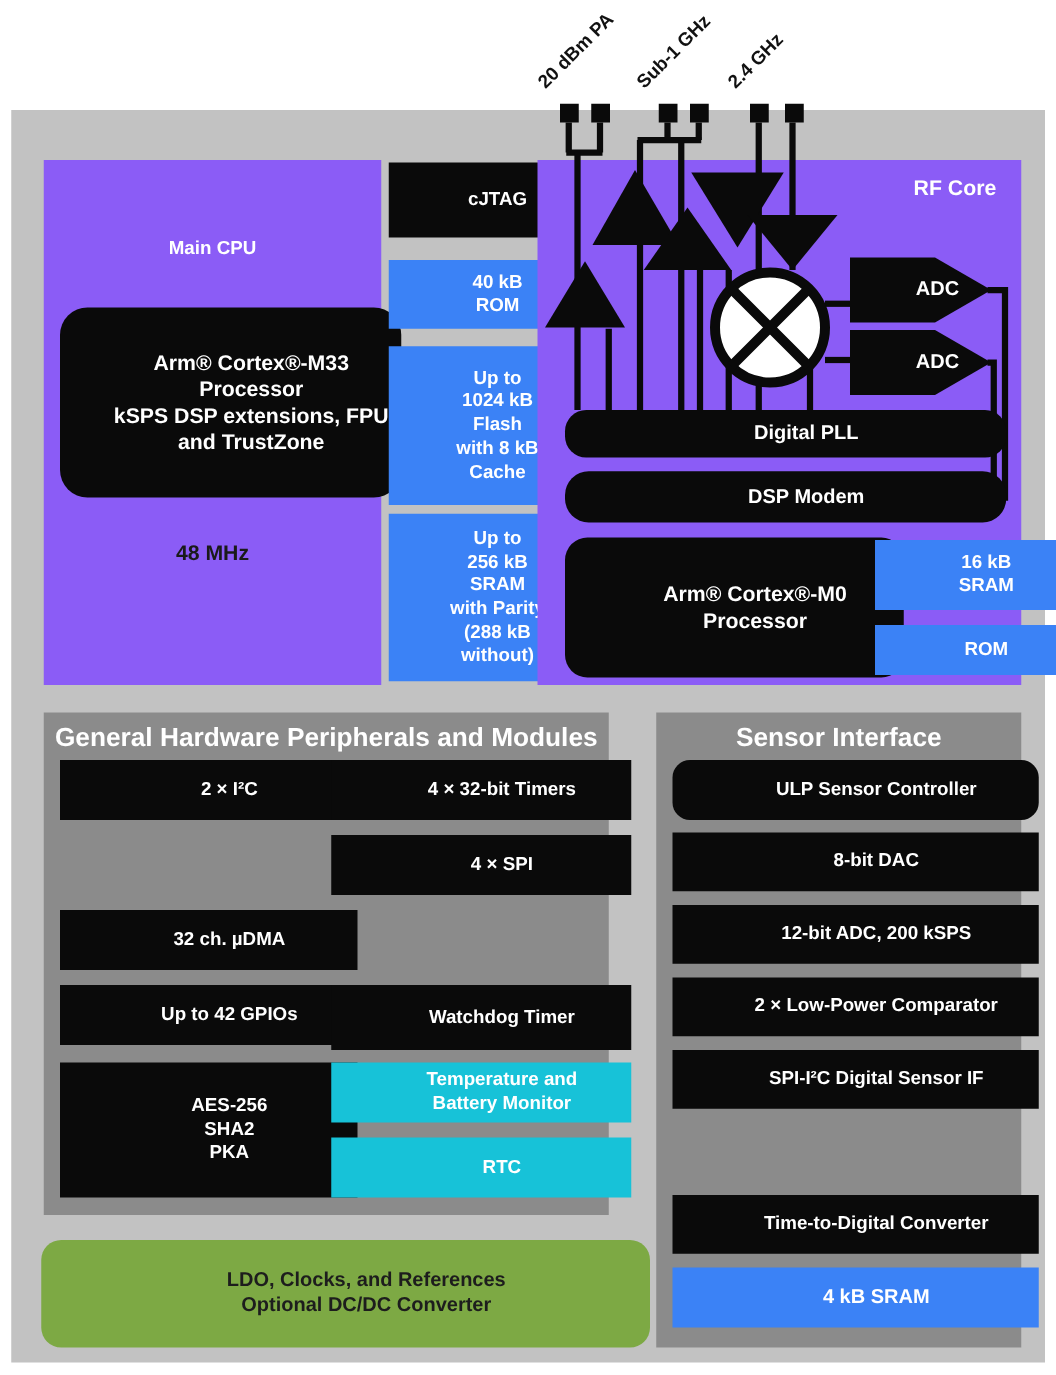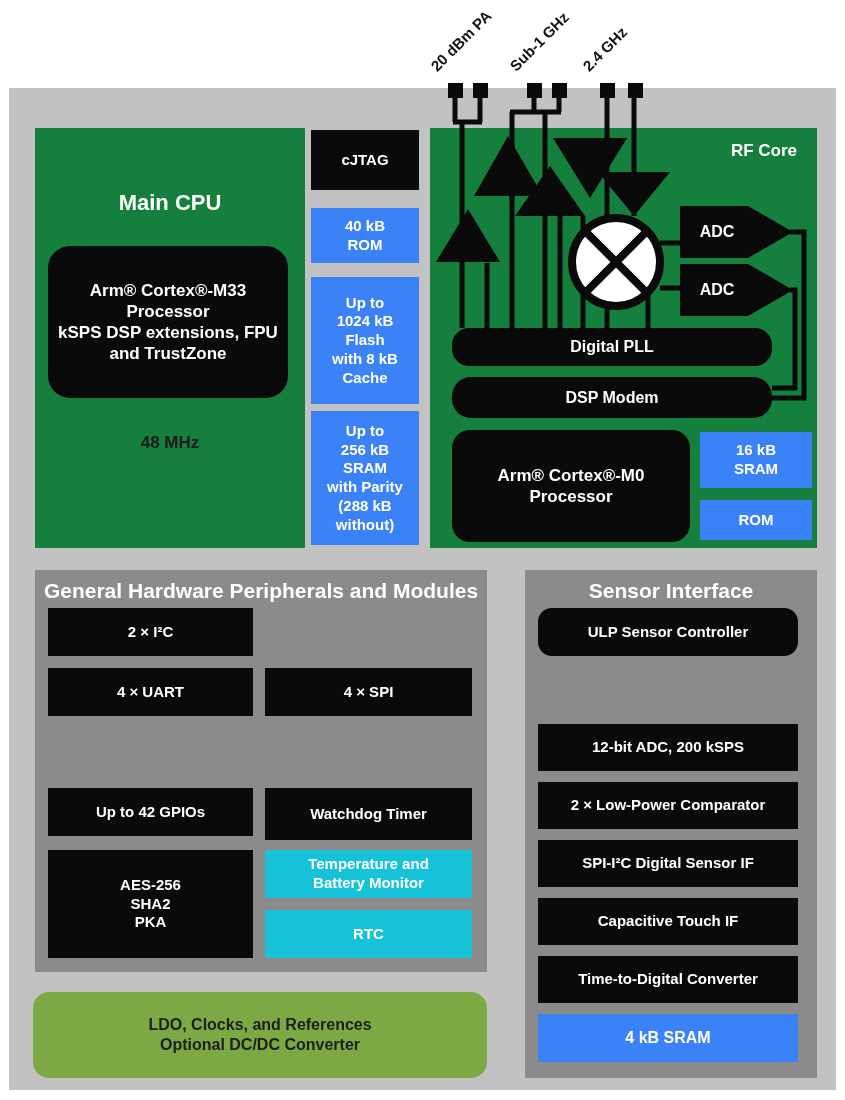--- a/index.html
+++ b/index.html
@@ -3,25 +3,25 @@
 <meta charset="utf-8">
 <style>
   html,body{margin:0;padding:0;background:#ffffff;}
   .stage{
     position:relative;width:845px;height:1100px;overflow:hidden;
     font-family:"Liberation Sans", sans-serif;background:#ffffff;
   }
   .abs{position:absolute;}
   .chip{background:#c2c2c2;}
   .panel{background:#8b8b8b;}
-  .redblk{background:#15803d;}
+  .redblk{background:#8b5cf6;}
   .greenblk{background:#7da944;border-radius:16px;}
   .box{
     position:absolute;display:flex;align-items:center;justify-content:center;
-    text-align:center;font-weight:bold;color:#ffffff;line-height:1.25;
+    text-align:center;font-weight:bold;color:#ffffff;line-height:1.25;padding-left:33px;
   }
   .black{background:#0a0a0a;}
   .teal{background:#3b82f6;}
   .cyan{background:#17c2d8;}
   .pre{white-space:pre-line;}
   .fs15{font-size:15px;}
   .fs16{font-size:16px;}
   .fs17{font-size:17px;}
   .rounded14{border-radius:14px;}
   .rounded18{border-radius:18px;}
@@ -43,21 +43,21 @@
 
 <div class="stage">
 
   <div class="ant-label" style="left:440px;top:57px">20 dBm PA</div>
   <div class="ant-label" style="left:519px;top:57px">Sub-1 GHz</div>
   <div class="ant-label" style="left:592px;top:57px">2.4 GHz</div>
 
   <div class="abs chip" style="left:9px;top:88px;width:827px;height:1002px"></div>
 
   <div class="abs redblk" style="left:35px;top:128px;width:270px;height:420px">
-    <div class="hdr" style="top:62px;font-size:22px">Main CPU</div>
+    <div class="hdr" style="top:62px;font-size:15px">Main CPU</div>
     <div class="box black rounded22 pre fs17" style="left:13px;top:118px;width:240px;height:152px">Arm® Cortex®-M33
 Processor
 kSPS DSP extensions, FPU
 and TrustZone</div>
     <div class="hdr darktext" style="top:305px;font-size:17px;color:#1a1a1a">48 MHz</div>
   </div>
 
   <div class="box black fs15" style="left:311px;top:130px;width:108px;height:60px">cJTAG</div>
   <div class="box teal pre fs15" style="left:311px;top:208px;width:108px;height:55px">40 kB
 ROM</div>
@@ -137,38 +137,39 @@
   <div class="box black rounded18 pre fs17" style="left:452px;top:430px;width:238px;height:112px">Arm® Cortex®-M0
 Processor</div>
   <div class="box teal pre fs15" style="left:700px;top:432px;width:112px;height:56px">16 kB
 SRAM</div>
   <div class="box teal fs15" style="left:700px;top:500px;width:112px;height:40px">ROM</div>
 
   <div class="abs panel" style="left:35px;top:570px;width:452px;height:402px">
     <div class="hdr" style="top:9px">General Hardware Peripherals and Modules</div>
   </div>
   <div class="box black fs15" style="left:48px;top:608px;width:205px;height:48px">2 × I²C</div>
-  <div class="box black fs15" style="left:48px;top:668px;width:205px;height:48px">4 × UART</div>
+  <div class="box black fs15" style="left:265px;top:608px;width:207px;height:48px">4 × 32-bit Timers</div>
   <div class="box black fs15" style="left:265px;top:668px;width:207px;height:48px">4 × SPI</div>
+  <div class="box black fs15" style="left:48px;top:728px;width:205px;height:48px">32 ch. µDMA</div>
   <div class="box black fs15" style="left:48px;top:788px;width:205px;height:48px">Up to 42 GPIOs</div>
   <div class="box black fs15" style="left:265px;top:788px;width:207px;height:52px">Watchdog Timer</div>
   <div class="box black pre fs15" style="left:48px;top:850px;width:205px;height:108px">AES-256
 SHA2
 PKA</div>
   <div class="box cyan pre fs15" style="left:265px;top:850px;width:207px;height:48px">Temperature and
 Battery Monitor</div>
   <div class="box cyan fs15" style="left:265px;top:910px;width:207px;height:48px">RTC</div>
 
   <div class="abs panel" style="left:525px;top:570px;width:292px;height:508px">
     <div class="hdr" style="top:9px">Sensor Interface</div>
   </div>
   <div class="box black rounded14 fs15" style="left:538px;top:608px;width:260px;height:48px">ULP Sensor Controller</div>
+  <div class="box black fs15" style="left:538px;top:666px;width:260px;height:47px">8-bit DAC</div>
   <div class="box black fs15" style="left:538px;top:724px;width:260px;height:47px">12-bit ADC, 200 kSPS</div>
   <div class="box black fs15" style="left:538px;top:782px;width:260px;height:47px">2 × Low-Power Comparator</div>
   <div class="box black fs15" style="left:538px;top:840px;width:260px;height:47px">SPI-I²C Digital Sensor IF</div>
-  <div class="box black fs15" style="left:538px;top:898px;width:260px;height:47px">Capacitive Touch IF</div>
   <div class="box black fs15" style="left:538px;top:956px;width:260px;height:47px">Time-to-Digital Converter</div>
   <div class="box teal fs16" style="left:538px;top:1014px;width:260px;height:48px">4 kB SRAM</div>
 
   <div class="box greenblk pre fs16 darktext" style="left:33px;top:992px;width:454px;height:86px;color:#1d1d1d">LDO, Clocks, and References
 Optional DC/DC Converter</div>
 
 </div>
 
 </body></html>

